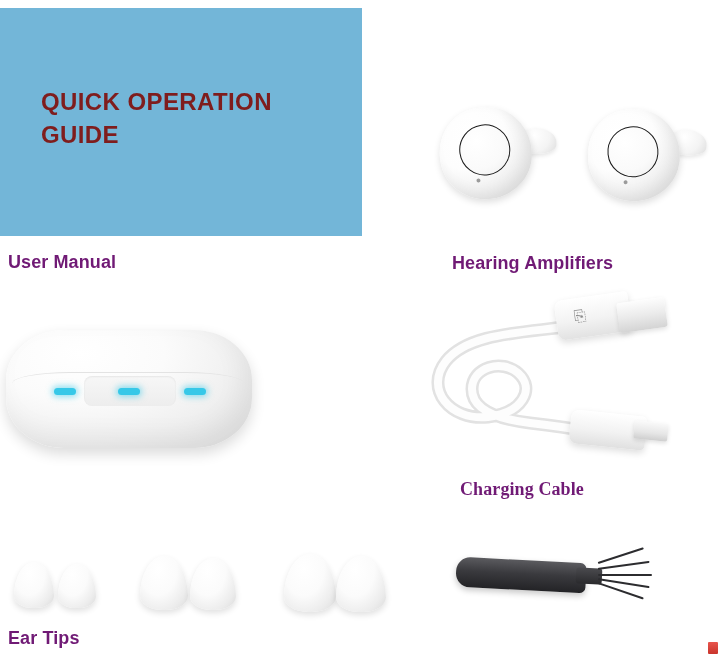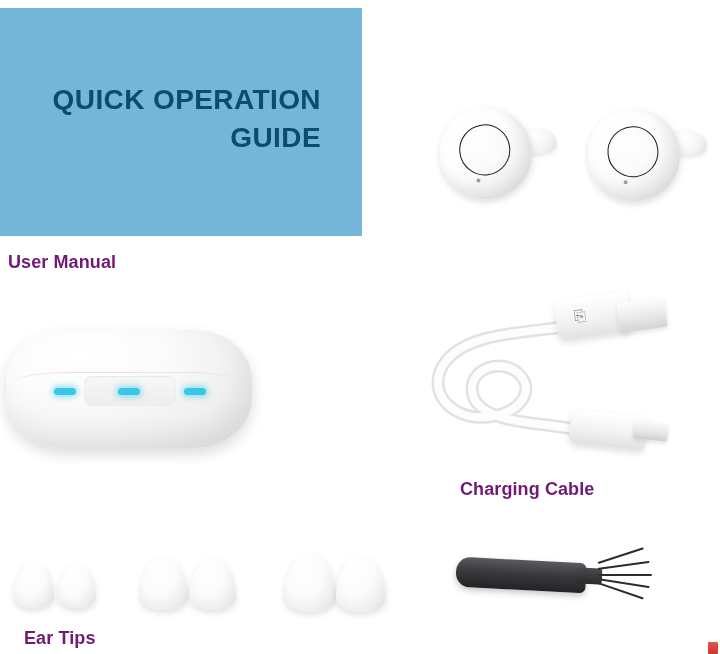--- a/index.html
+++ b/index.html
@@ -37,25 +37,25 @@
     left: 0px;
     top: 8px;
     width: 362px;
     height: 228px;
     background: #73b6d8;
     display: flex;
     align-items: center;
     justify-content: center;
   }
   .manual-title {
-    color: #0c4a6e;
-    font-size: 28px;
+    color: #7f1d1d;
+    font-size: 24px;
     font-weight: 700;
     line-height: 1.36;
-    text-align: right;
+    text-align: left;
     letter-spacing: 0.4px;
     width: 280px;
     margin-top: -6px;
   }
 
   
   .earbuds-area {
     position: absolute;
     left: 420px;
     top: 95px;
@@ -313,20 +313,21 @@
       <div class="bud-ring"></div>
       <div class="bud-dot"></div>
     </div>
     <div class="earbud bud-right">
       <div class="bud-tip"></div>
       <div class="bud-body"></div>
       <div class="bud-ring"></div>
       <div class="bud-dot"></div>
     </div>
   </div>
+  <div class="caption" style="left:452px; top:253px;">Hearing Amplifiers</div>
 
   <div class="case-area">
     <div class="case-body"></div>
     <div class="case-lid-line"></div>
     <div class="case-panel"></div>
     <div class="led led-1"></div>
     <div class="led led-2"></div>
     <div class="led led-3"></div>
   </div>
 
@@ -350,34 +351,34 @@
     <div class="usb-a">
       <div class="shell"></div>
       <div class="metal"></div>
       <div class="trident">⎘</div>
     </div>
     <div class="usb-micro">
       <div class="shell"></div>
       <div class="metal"></div>
     </div>
   </div>
-  <div class="caption" style="left:460px; top:479px;">Charging Cable</div>
+  <div class="caption" style="left:460px; top:479px;font-family:Liberation Serif, serif;">Charging Cable</div>
 
   <div class="tips-area">
 
     <div class="tip" style="left:14px; top:22px; width:40px; height:46px;"></div>
     <div class="tip" style="left:58px; top:24px; width:38px; height:44px;"></div>
 
     <div class="tip" style="left:140px; top:16px; width:48px; height:54px;"></div>
     <div class="tip" style="left:190px; top:18px; width:46px; height:52px;"></div>
 
     <div class="tip" style="left:284px; top:14px; width:52px; height:58px;"></div>
     <div class="tip" style="left:336px; top:16px; width:50px; height:56px;"></div>
   </div>
-  <div class="caption" style="left:24px; top:628px;text-align:right;">Ear Tips</div>
+  <div class="caption" style="left:8px; top:628px;text-align:right;">Ear Tips</div>
 
   <div class="tool-area">
     <div class="tool-handle"></div>
     <div class="tool-neck"></div>
     <div class="bristle" style="left:148px; top:14px; width:48px; transform:rotate(-18deg);"></div>
     <div class="bristle" style="left:148px; top:20px; width:52px; transform:rotate(-8deg);"></div>
     <div class="bristle" style="left:148px; top:26px; width:54px; transform:rotate(0deg);"></div>
     <div class="bristle" style="left:148px; top:30px; width:52px; transform:rotate(9deg);"></div>
     <div class="bristle" style="left:148px; top:34px; width:48px; transform:rotate(19deg);"></div>
   </div>

